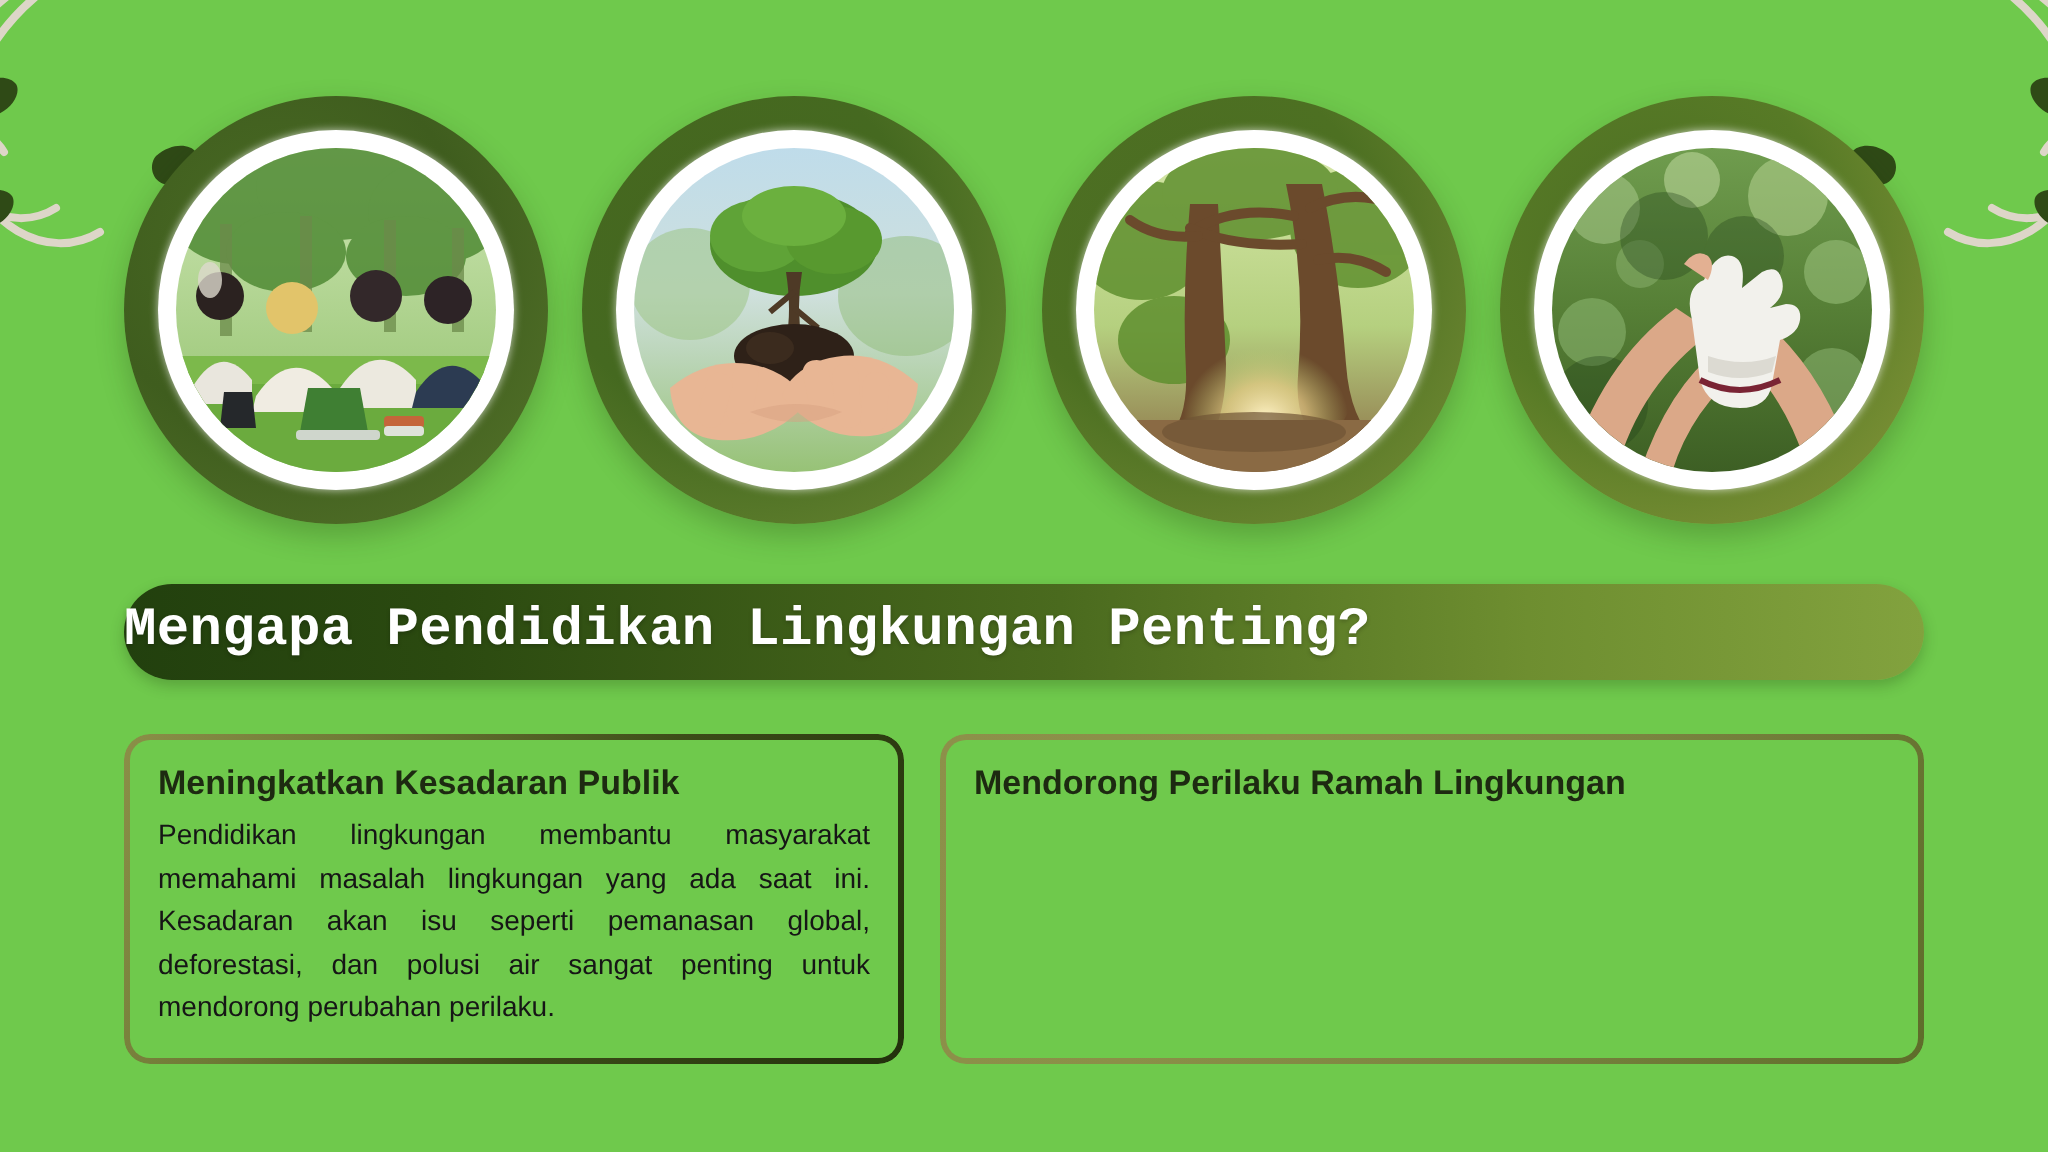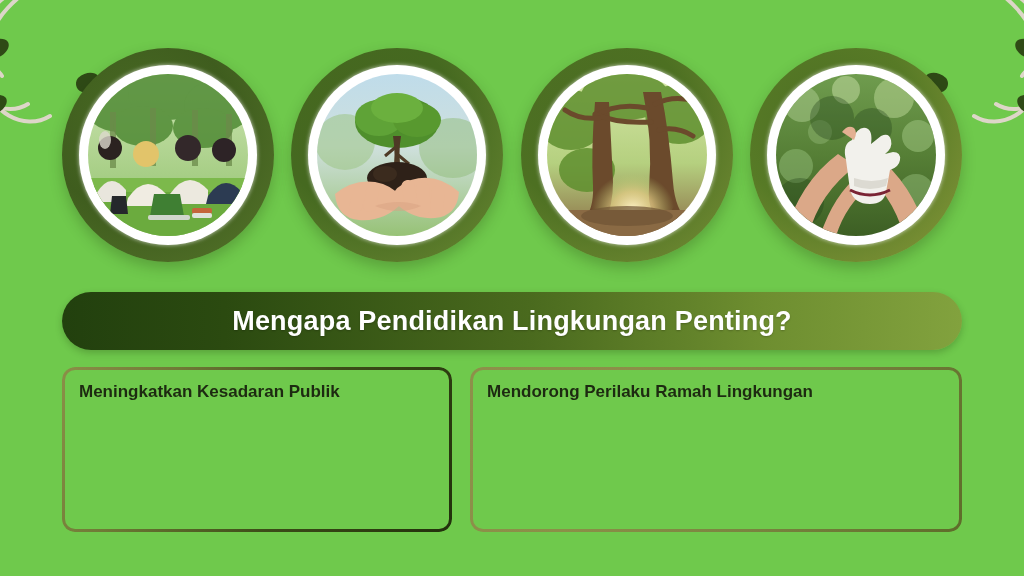--- a/index.html
+++ b/index.html
@@ -73,27 +73,28 @@
     overflow: hidden;
   }
   .photo-svg { display: block; width: 100%; height: 100%; }
 
   
   .title-banner {
     position: absolute;
     left: 62px;
     top: 292px;
     width: 900px;
-    height: 58px;
+    height: 48px;
     border-radius: 29px;
     background: linear-gradient(90deg, #22400e 0%, #2b4a10 18%, #4a6a1e 52%, #6e8e30 78%, #82a23e 100%);
     display: flex;
     align-items: center;
-    justify-content: center;
+    justify-content: flex-start;
     box-shadow: 0 3px 7px rgba(28,50,10,0.25);
+    font-family: Liberation Mono, monospace;
   }
   .title-text {
     color: #ffffff;
     font-size: 27px;
     font-weight: bold;
     letter-spacing: 0.2px;
     text-shadow: 0 1px 2px rgba(0,0,0,0.22);
     white-space: nowrap;
   }
 
@@ -388,20 +389,21 @@
   </div>
 
   <div class="title-banner">
     <span class="title-text">Mengapa Pendidikan Lingkungan Penting?</span>
   </div>
 
   <div class="cards-row">
 
     <div class="info-card left">
       <h2 class="card-heading">Meningkatkan Kesadaran Publik</h2>
+      <p class="card-body">Pendidikan lingkungan membantu masyarakat memahami masalah lingkungan yang ada saat ini. Kesadaran akan isu seperti pemanasan global, deforestasi, dan polusi air sangat penting untuk mendorong perubahan perilaku.</p>
     </div>
 
     <div class="info-card right">
       <h2 class="card-heading">Mendorong Perilaku Ramah Lingkungan</h2>
     </div>
 
   </div>
 
 </div>
 

